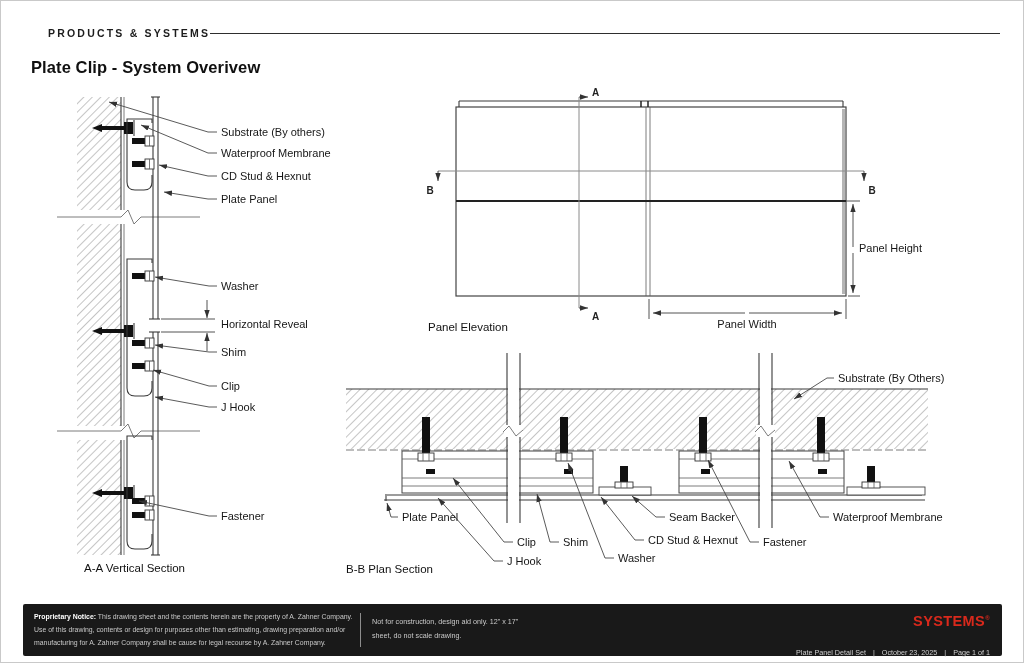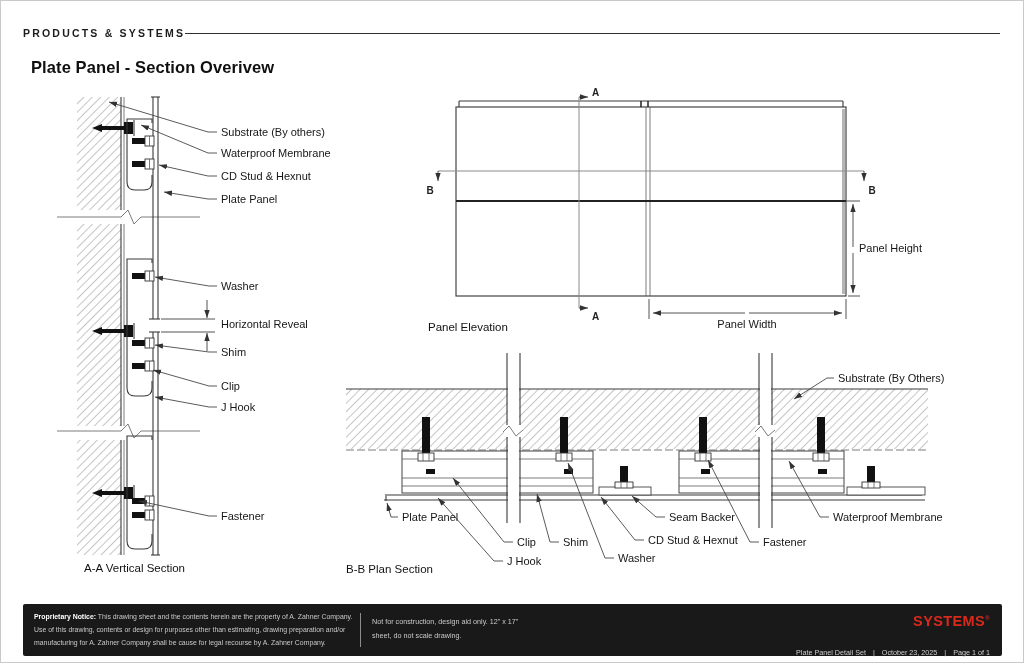--- a/index.html
+++ b/index.html
@@ -1,20 +1,20 @@
 <!DOCTYPE html>
 <html><head>
 <meta charset="utf-8">
 <style>
   html,body{margin:0;padding:0;background:#e9e9e9;}
   .page{position:relative;width:1024px;height:663px;background:#ffffff;
         border:1px solid #c9c9c9;box-sizing:border-box;overflow:hidden;
         font-family:"Liberation Sans",sans-serif;}
   
-  .eyebrow-row{position:absolute;left:22px;top:26px;right:23px;display:flex;align-items:center;justify-content:space-between;}
+  .eyebrow-row{position:absolute;left:47px;top:26px;right:23px;display:flex;align-items:center;justify-content:space-between;}
   .eyebrow{font-size:10.5px;font-weight:700;letter-spacing:2.2px;color:#1c1c1c;white-space:nowrap;}
   .rule{flex:1;border-top:1.6px solid #2e2e2e;height:0;margin-top:1px;}
   .page-title{position:absolute;left:30px;top:57px;font-size:16.5px;font-weight:700;color:#101010;letter-spacing:.1px;}
   
   svg.art{position:absolute;left:0;top:0;width:1024px;height:663px;}
   .lbl{font-family:"Liberation Sans",sans-serif;font-size:11px;fill:#161616;}
   .cap{font-family:"Liberation Sans",sans-serif;font-size:11.5px;fill:#111;}
   .mk{font-family:"Liberation Sans",sans-serif;font-size:10px;font-weight:700;fill:#222;}
   .ln{stroke:#3a3a3a;stroke-width:1.1;fill:none;}
   .thin{stroke:#5a5a5a;stroke-width:.8;fill:none;}
@@ -36,21 +36,21 @@
 </style>
 </head>
 <body>
 
 <div class="page">
 
   <div class="eyebrow-row">
     <span class="eyebrow">PRODUCTS &amp; SYSTEMS</span>
     <span class="rule"></span>
   </div>
-  <div class="page-title">Plate Panel - Section Overivew</div>
+  <div class="page-title">Plate Clip - System Overivew</div>
 
   <svg class="art" viewBox="0 0 1024 663">
     <defs>
       <pattern id="hatch" width="6" height="6" patternUnits="userSpaceOnUse" patternTransform="rotate(45)">
         <line x1="0" y1="0" x2="0" y2="6" stroke="#6f6f6f" stroke-width="0.8"></line>
       </pattern>
       <marker id="arr" markerWidth="10" markerHeight="8" refX="9" refY="3" orient="auto">
         <path d="M0,0 L9,3 L0,6 Z" fill="#333"></path>
       </marker>
     </defs>

